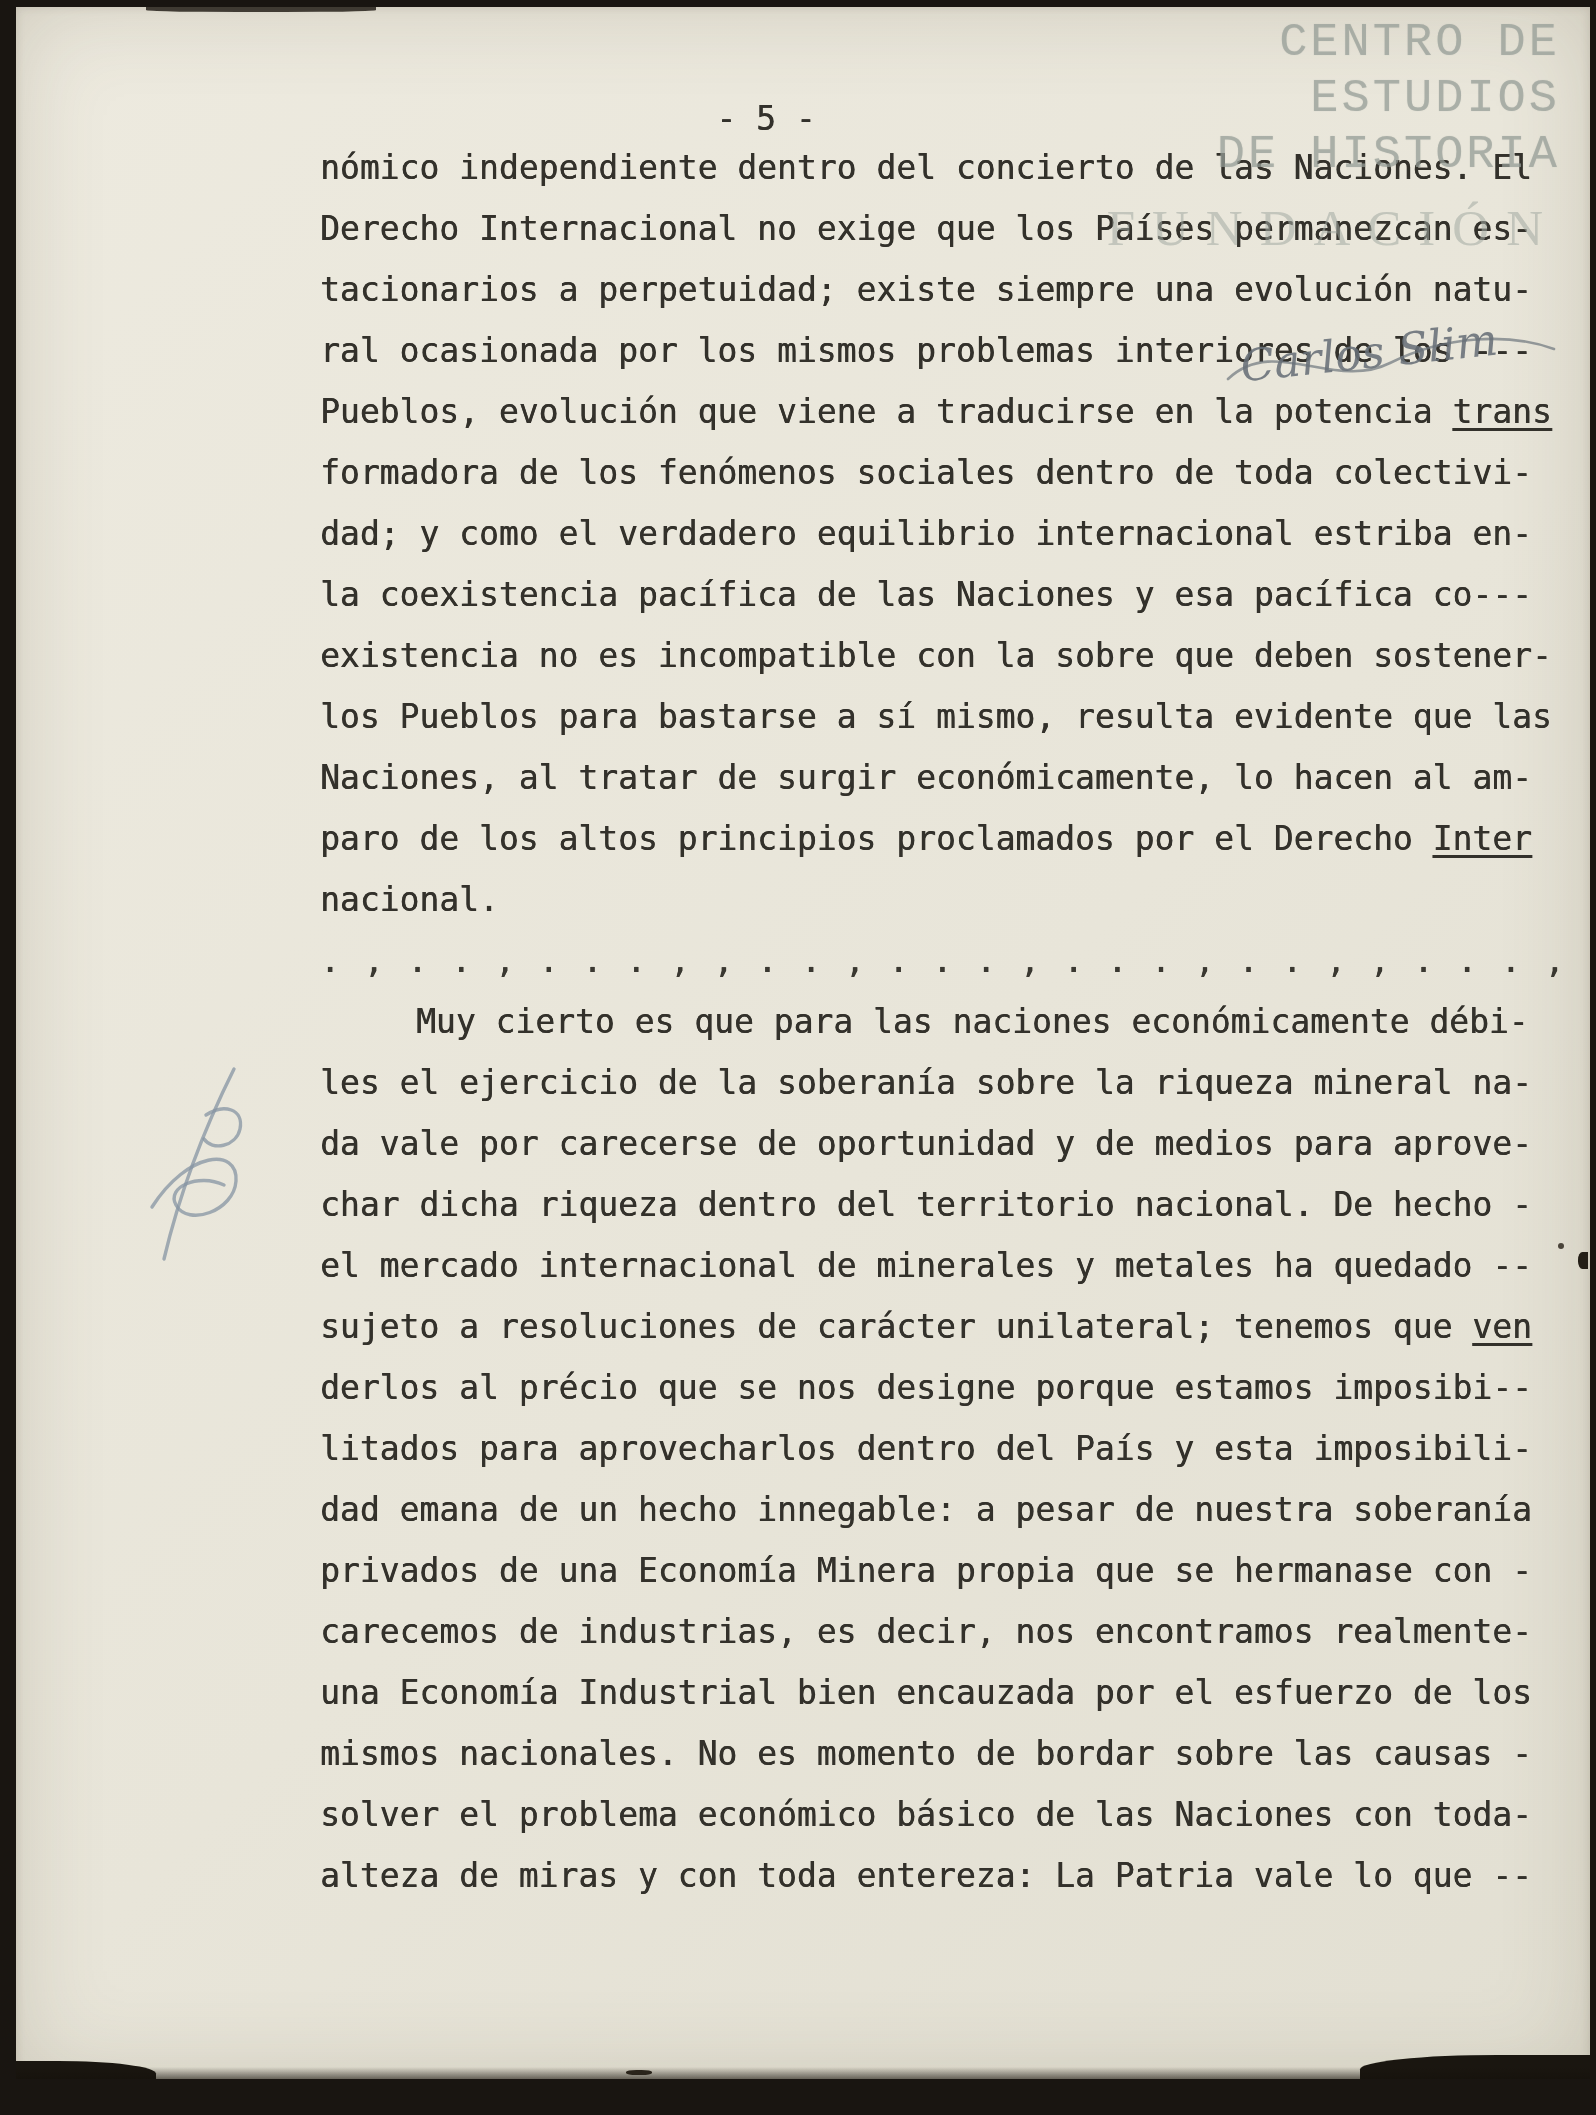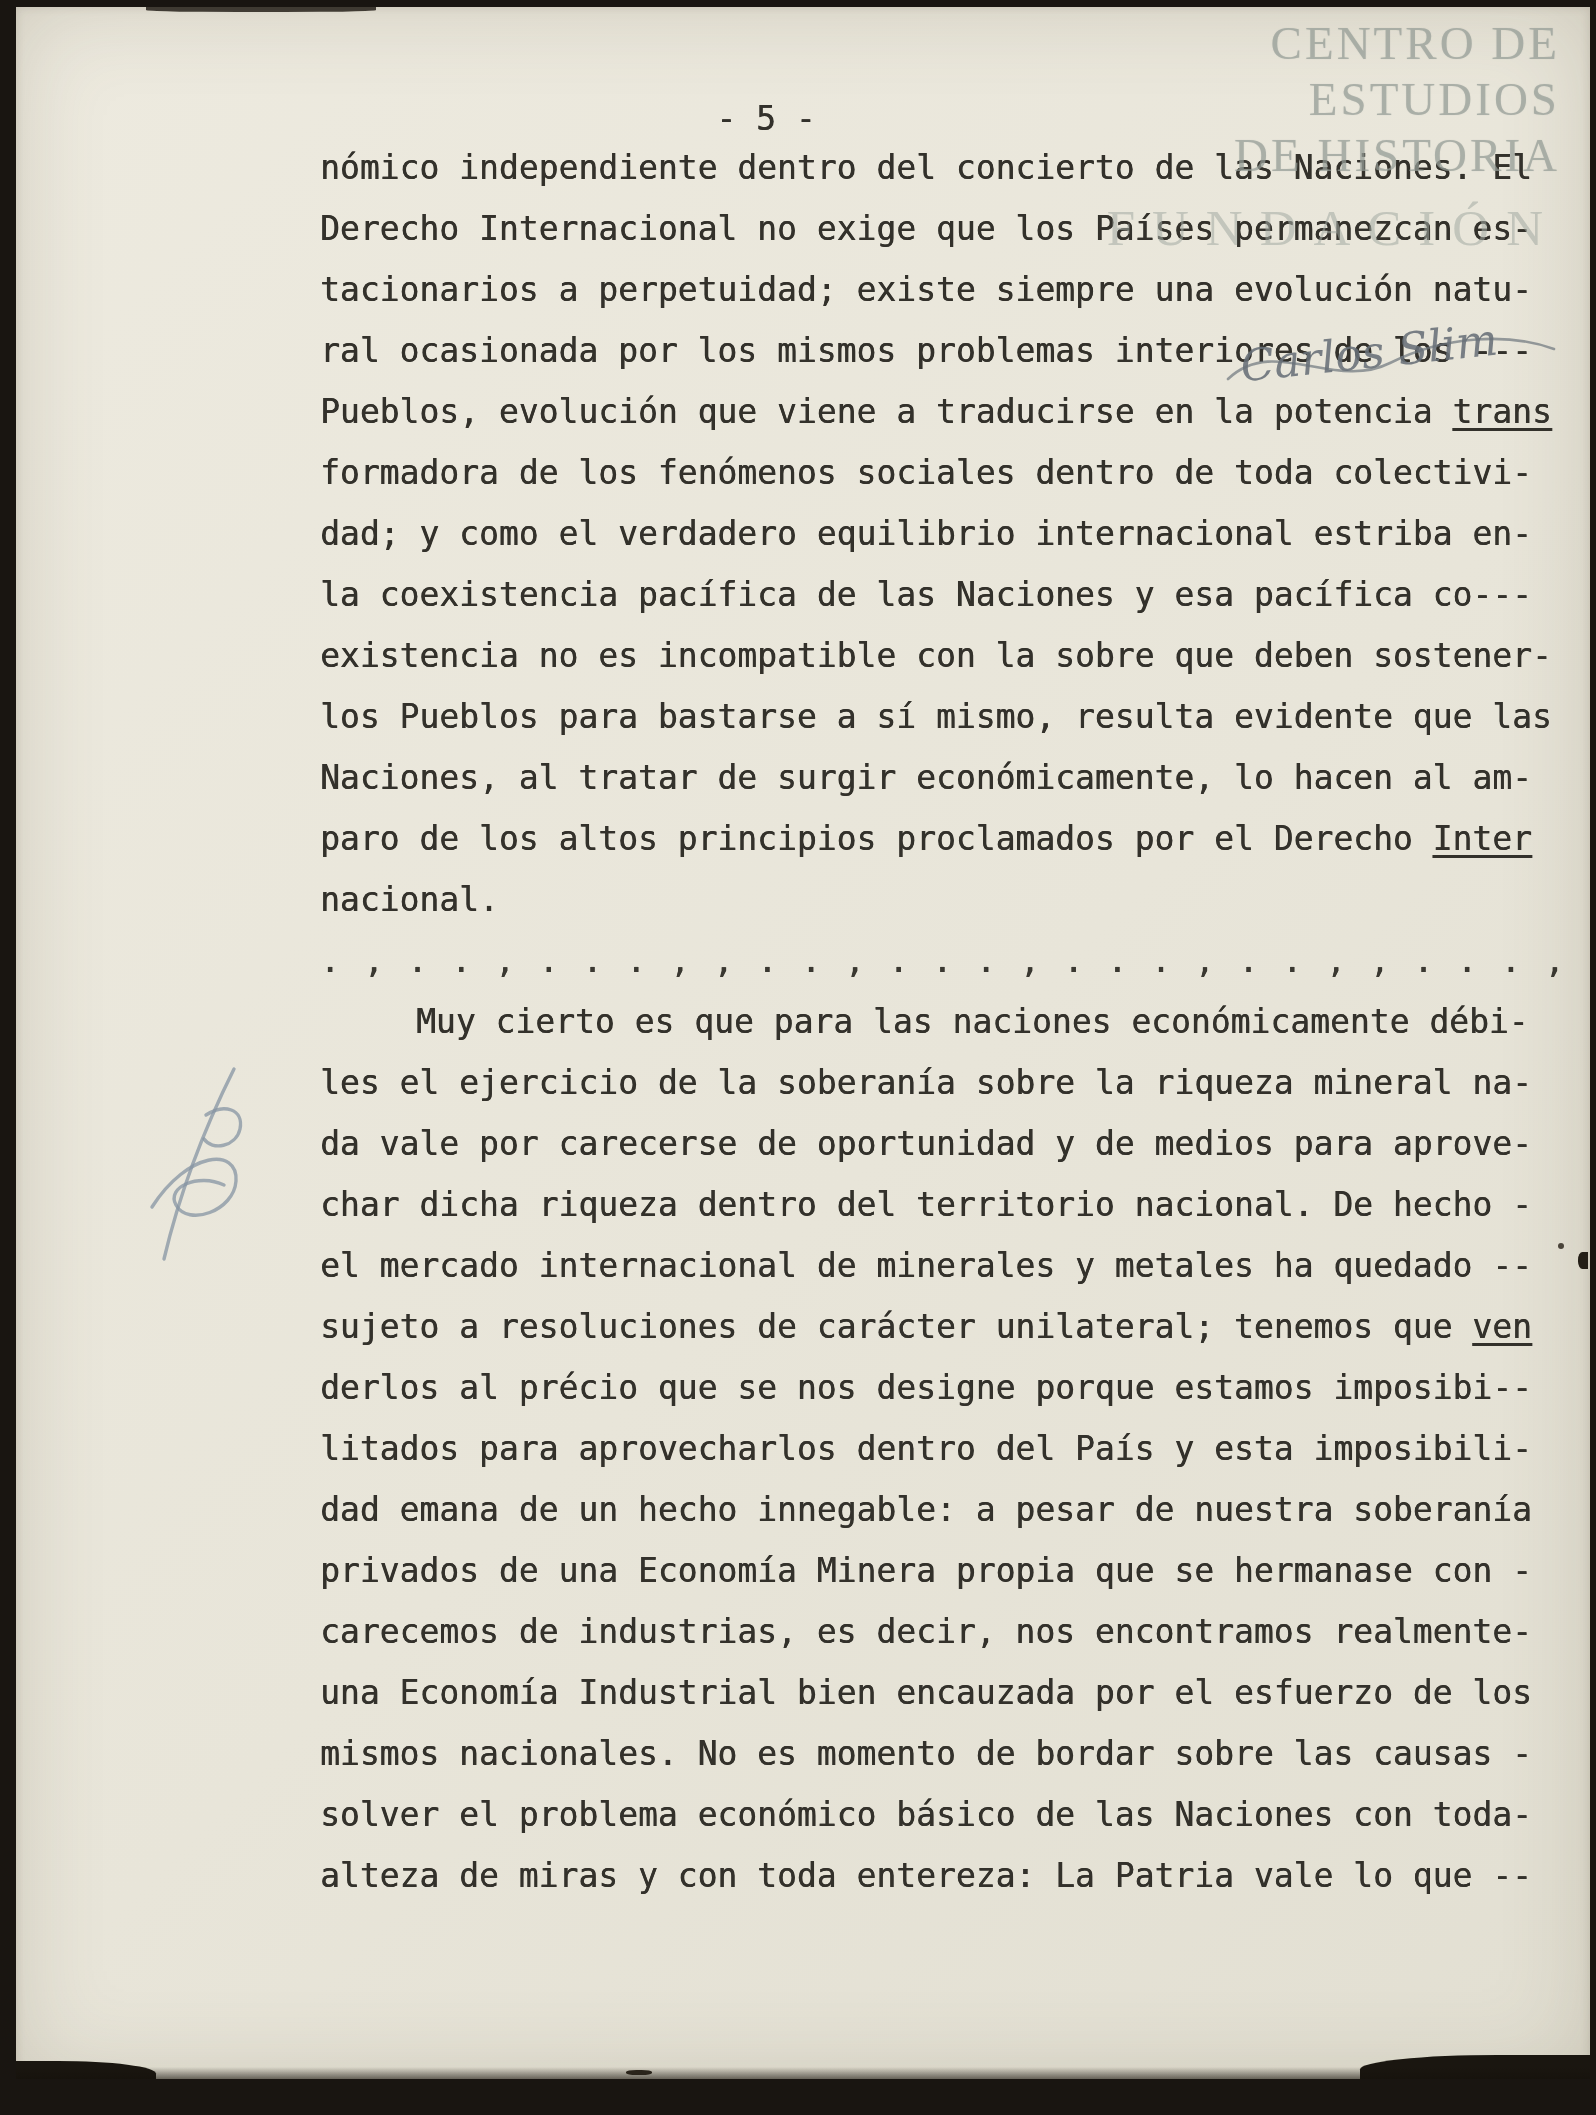--- a/index.html
+++ b/index.html
@@ -43,20 +43,21 @@
     font-family: "Liberation Serif", "DejaVu Serif", serif;
     z-index: 4;
     pointer-events: none;
   }
   .wm-line {
     font-size: 47px;
     line-height: 56px;
     letter-spacing: 3px;
     color: rgba(148,156,150,0.62);
     text-shadow: 0 0 1px rgba(148,156,150,0.35);
+    font-family: Liberation Mono, monospace;
   }
   .wm-foundation {
     margin-top: 16px;
     font-size: 51px;
     letter-spacing: 17px;
     color: rgba(162,169,162,0.55);
   }
   
   .signature-wrap {
     position: absolute;

